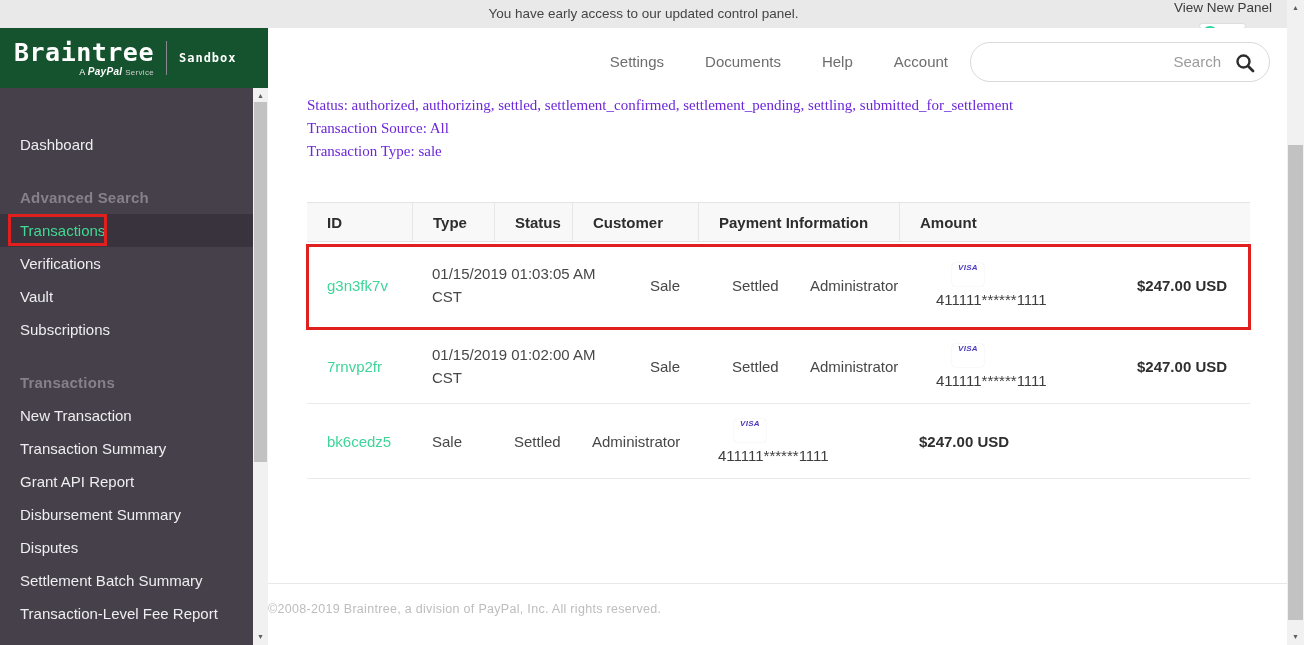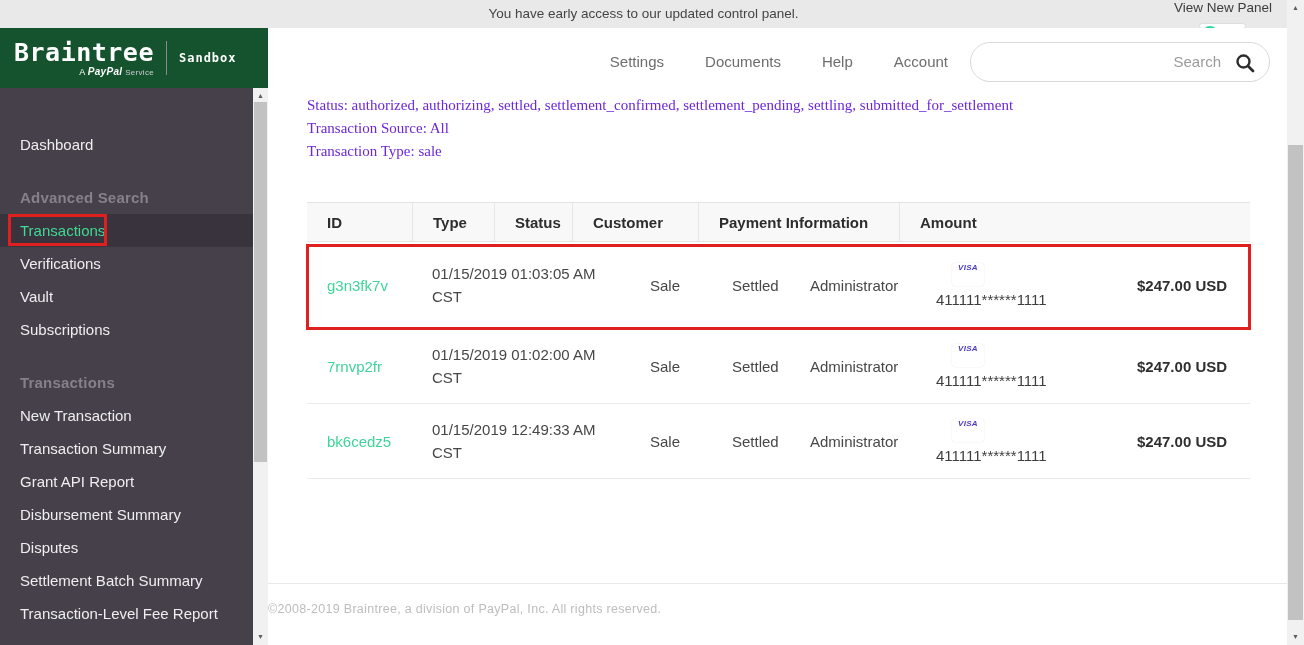--- a/index.html
+++ b/index.html
@@ -212,21 +212,20 @@
             <div class="card-bot"></div>
           </div>
           <div class="card-num">411111******1111</div>
         </div>
       </div>
       <div class="td c-amt">$247.00 USD</div>
     </div>
 
     <div class="trow">
       <div class="td c-id"><a class="id-link">bk6cedz5</a></div>
-      <div class="td c-date">01/15/2019 12:49:33 AM CST</div>
       <div class="td c-type">Sale</div>
       <div class="td c-status">Settled</div>
       <div class="td c-cust">Administrator</div>
       <div class="td c-pay">
         <div class="pay-wrap">
           <div class="card">
             <div class="card-top"></div>
             <div class="card-mid">VISA</div>
             <div class="card-bot"></div>
           </div>

